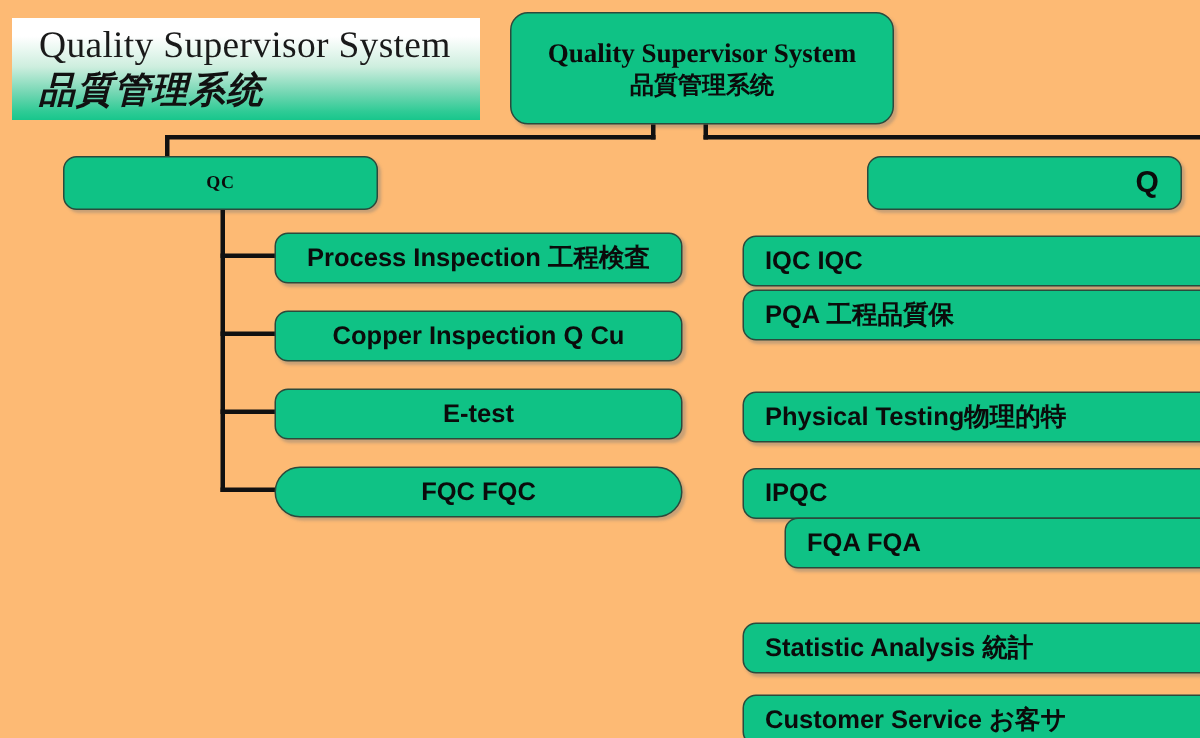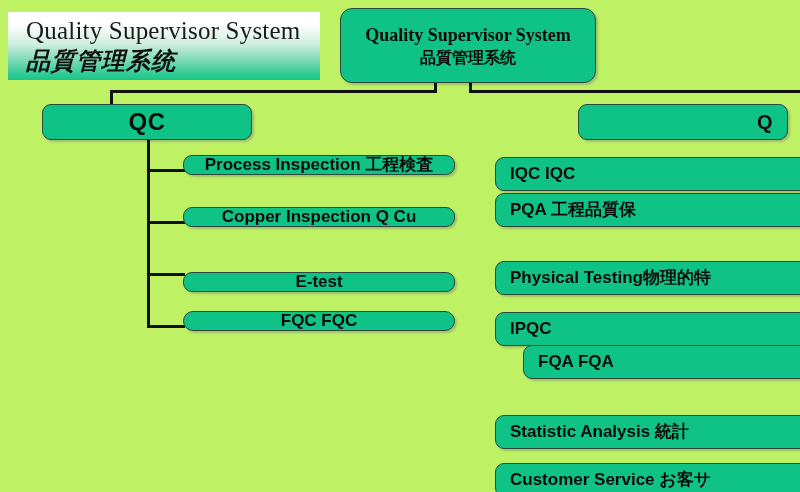--- a/index.html
+++ b/index.html
@@ -10,21 +10,21 @@
   body {
     width: 800px;
     height: 492px;
     overflow: hidden;
     font-family: "Liberation Sans", sans-serif;
   }
   #canvas {
     position: relative;
     width: 800px;
     height: 492px;
-    background: #bef264;
+    background: #fdba74;
     overflow: hidden;
   }
 
   
   .title-banner {
     position: absolute;
     left: 8px;
     top: 12px;
     width: 312px;
     height: 68px;
@@ -97,32 +97,32 @@
     white-space: normal;
     line-height: 1.35;
   }
   .node-root .l2 { font-size: 16px; }
 
   
   .node-qc {
     left: 42px; top: 104px; width: 210px; height: 36px;
     justify-content: center;
   }
-  .node-qc .label { font-size: 24px; letter-spacing: 0.5px; }
+  .node-qc .label { font-size: 12px; letter-spacing: 0.5px; font-family: Liberation Serif, serif; }
 
   .node-qa {
     left: 578px; top: 104px; width: 210px; height: 36px;
     justify-content: flex-end;
     padding-right: 14px;
   }
   .node-qa .label { font-size: 20px; letter-spacing: 0.5px; }
 
   
   .leaf-l {
-    left: 183px; width: 272px; height: 20px;
+    left: 183px; width: 272px; height: 34px;
     justify-content: center;
     padding: 0 10px;
   }
   
   .leaf-r {
     left: 495px; width: 330px; height: 34px;
     padding: 0 14px;
   }
   .leaf-r .label { width: 100%; }
 </style>
@@ -165,21 +165,21 @@
   <div class="line line-h" style="left:147px; top:221px; width:38px;"></div>
   <div class="line line-h" style="left:147px; top:273px; width:38px;"></div>
   <div class="line line-h" style="left:147px; top:325px; width:38px;"></div>
 
   <div class="node leaf-l" style="top:155px;">
     <span class="label">Process Inspection 工程検査</span>
   </div>
   <div class="node leaf-l" style="top:207px;">
     <span class="label">Copper Inspection        Q Cu</span>
   </div>
-  <div class="node leaf-l" style="top:272px;">
+  <div class="node leaf-l" style="top:259px;">
     <span class="label">E-test</span>
   </div>
   <div class="node leaf-l" style="top:311px;border-radius:17px;">
     <span class="label">FQC                FQC</span>
   </div>
 
   <div class="node leaf-r" style="top:157px;">
     <span class="label">IQC                    IQC</span>
   </div>
   <div class="node leaf-r" style="top:193px;">

